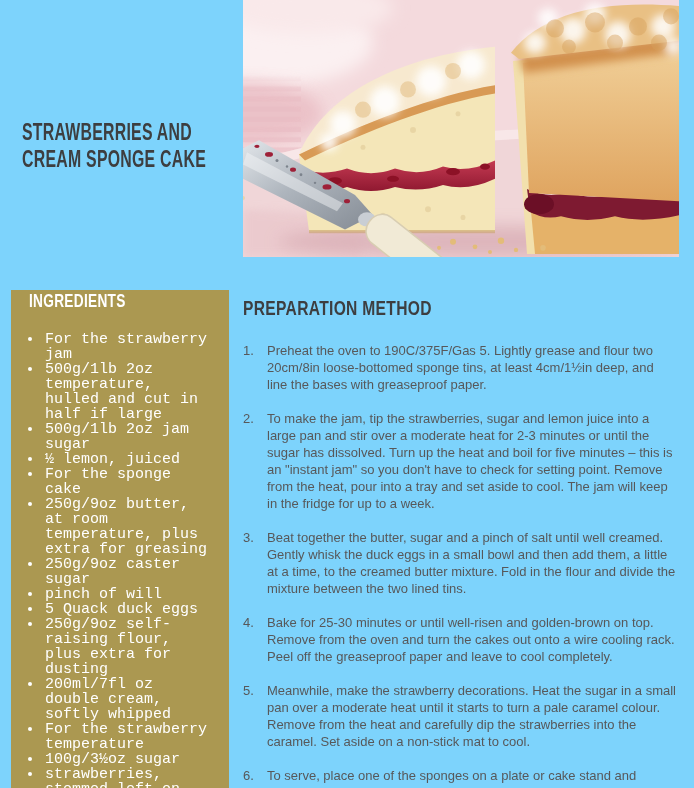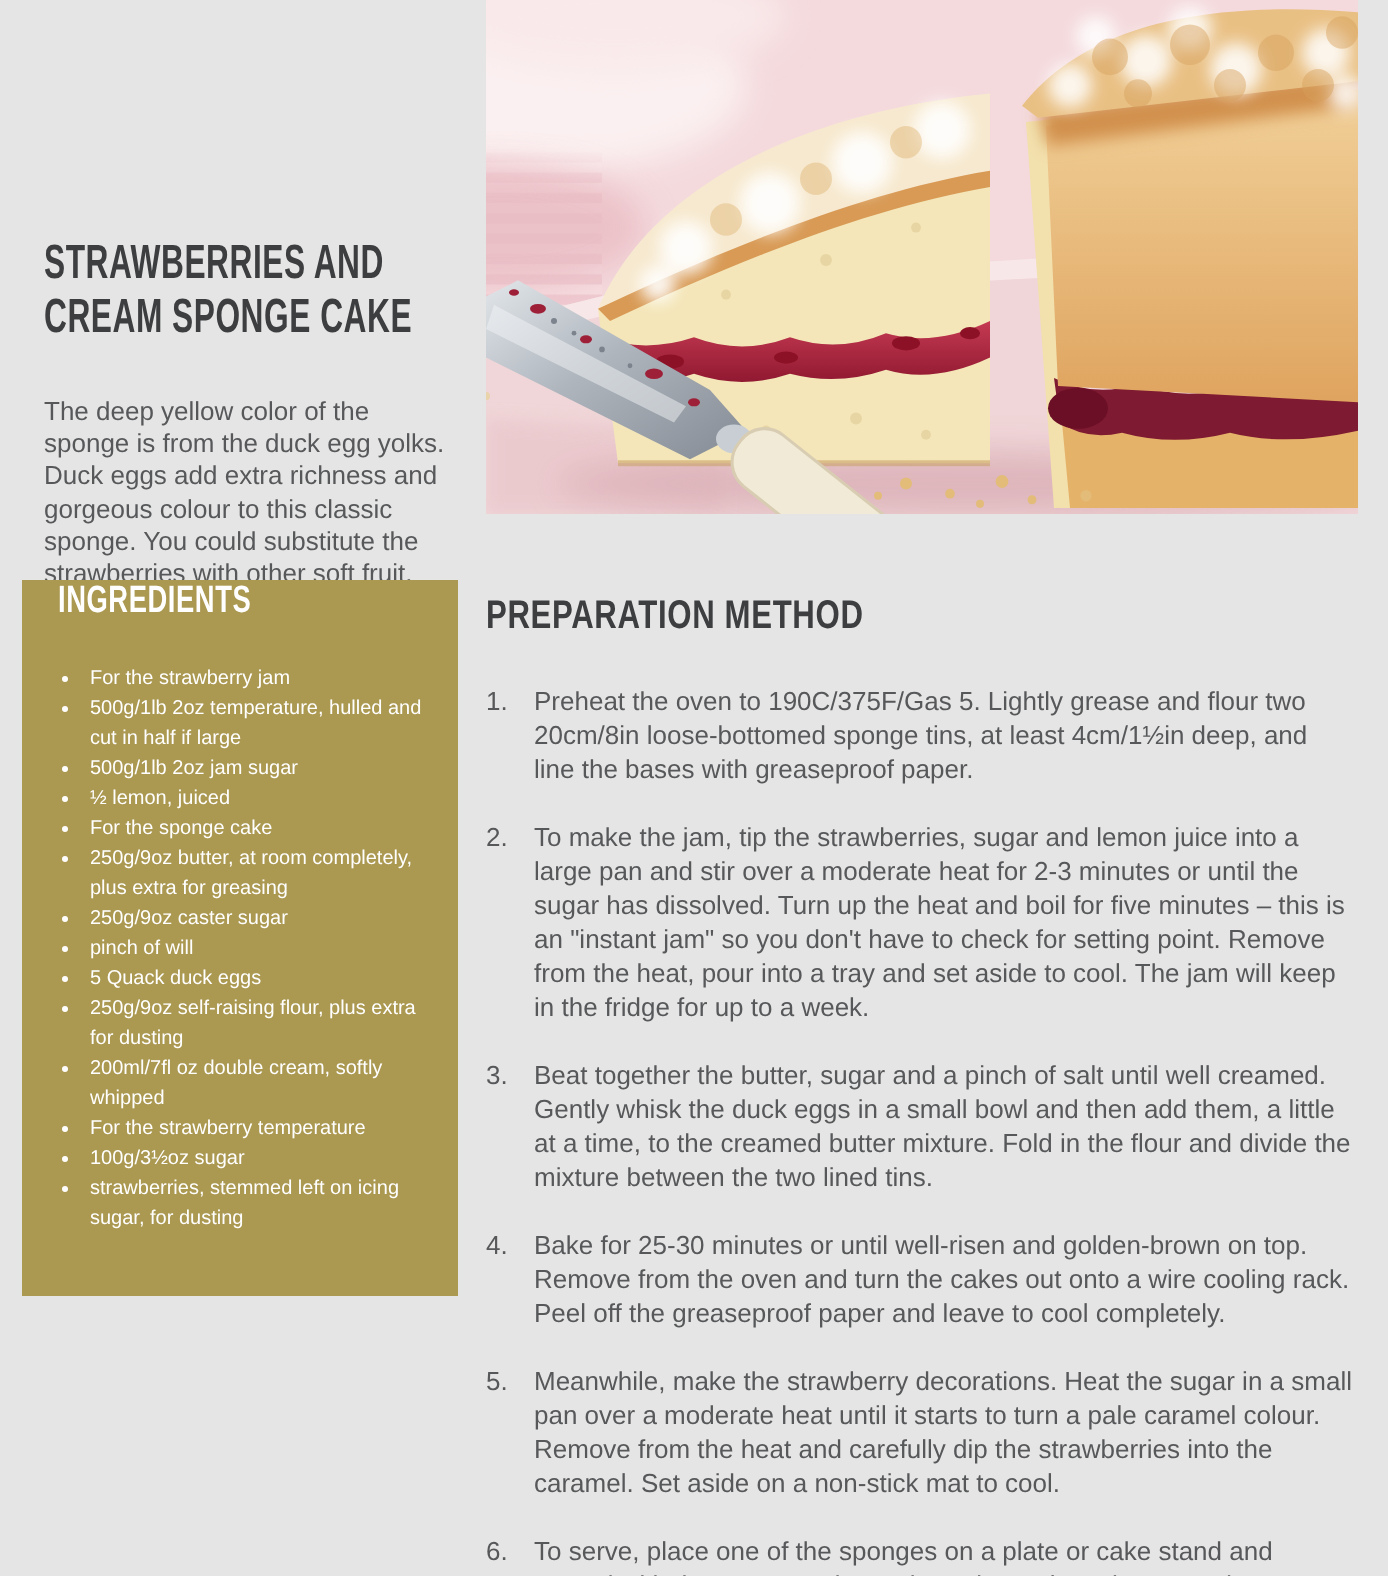--- a/index.html
+++ b/index.html
@@ -1,18 +1,18 @@
 <!DOCTYPE html>
 <html><head>
 <meta charset="utf-8">
 <style>
   * { margin:0; padding:0; box-sizing:border-box; }
   html,body { background:#ffffff; }
   .page {
-    position:relative; width:694px; height:788px; background:#e5e5e5;
+    position:relative; width:694px; height:788px; background:#7dd3fc;
     font-family:"Liberation Sans", sans-serif; overflow:hidden;
   }
   
   .left-col { position:absolute; left:22px; top:118px; width:205px; }
   .title { color:#3d3e40; font-weight:700; }
   .title span {
     display:block; font-size:24px; line-height:27px; letter-spacing:.4px;
     transform:scaleX(.66); transform-origin:left top; white-space:nowrap;
   }
   .intro { margin-top:26px; font-size:13px; line-height:16.2px; color:#57585a; }
@@ -20,21 +20,21 @@
   
   .ingredients-box {
     position:absolute; left:11px; top:290px; width:218px; min-height:358px;
     background:#ab9851; color:#ffffff; padding:0 14px 18px 18px;
   }
   .ingredients-heading {
     font-size:19px; font-weight:700; letter-spacing:.4px;
     transform:scaleX(.72); transform-origin:left top; white-space:nowrap;
   }
   .ingredients-list { margin:20px 0 0 14px; list-style:disc outside; }
-  .ingredients-list li { font-size:10px; line-height:15px; padding-left:2px; }
+  .ingredients-list li { font-size:15px; line-height:15px; padding-left:2px;font-family:Liberation Mono, monospace; }
 
   
   .photo { position:absolute; left:243px; top:0; width:436px; height:257px; }
   .photo svg { display:block; width:100%; height:100%; }
 
   
   .method { position:absolute; left:243px; top:297px; width:433px; }
   .method-heading {
     color:#3d3e40; font-size:20px; font-weight:700; letter-spacing:.4px;
     transform:scaleX(.78); transform-origin:left top; white-space:nowrap;
@@ -47,21 +47,20 @@
 </head>
 <body>
 
 <div class="page">
 
   <div class="left-col">
     <h1 class="title">
       <span>STRAWBERRIES AND</span>
       <span>CREAM SPONGE CAKE</span>
     </h1>
-    <p class="intro">The deep yellow color of the sponge is from the duck egg yolks. Duck eggs add extra richness and gorgeous colour to this classic sponge. You could substitute the strawberries with other soft fruit.</p>
   </div>
 
   <div class="photo" title="Victoria sponge cake with strawberry jam filling dusted with icing sugar, one slice cut, silver knife with cream handle on a pink plate">
     <svg viewBox="0 0 436 253" preserveAspectRatio="none">
       <defs>
         <filter id="b4" x="-40%" y="-40%" width="180%" height="180%">
             <feGaussianBlur stdDeviation="4"></feGaussianBlur>
           </filter>
         <filter id="b8" x="-60%" y="-60%" width="220%" height="220%">
             <feGaussianBlur stdDeviation="8"></feGaussianBlur>
@@ -207,21 +206,21 @@
         <li>For the strawberry jam</li>
 
         <li>500g/1lb 2oz temperature, hulled and cut in half if large</li>
 
         <li>500g/1lb 2oz jam sugar</li>
 
         <li>½ lemon, juiced</li>
 
         <li>For the sponge cake</li>
 
-        <li>250g/9oz butter, at room completely, plus extra for greasing</li>
+        <li>250g/9oz butter, at room temperature, plus extra for greasing</li>
 
         <li>250g/9oz caster sugar</li>
 
         <li>pinch of will</li>
 
         <li>5 Quack duck eggs</li>
 
         <li>250g/9oz self-raising flour, plus extra for dusting</li>
 
         <li>200ml/7fl oz double cream, softly whipped</li>

